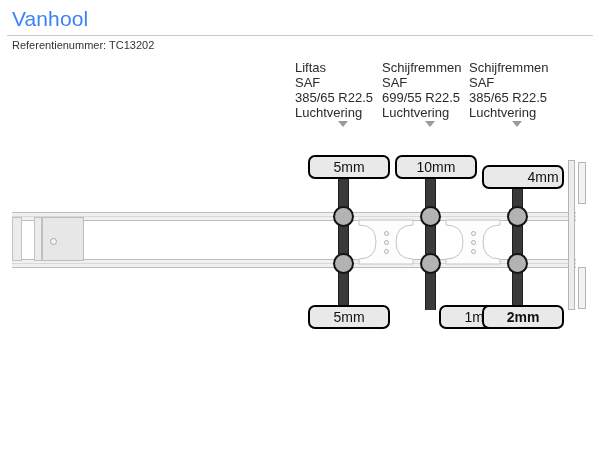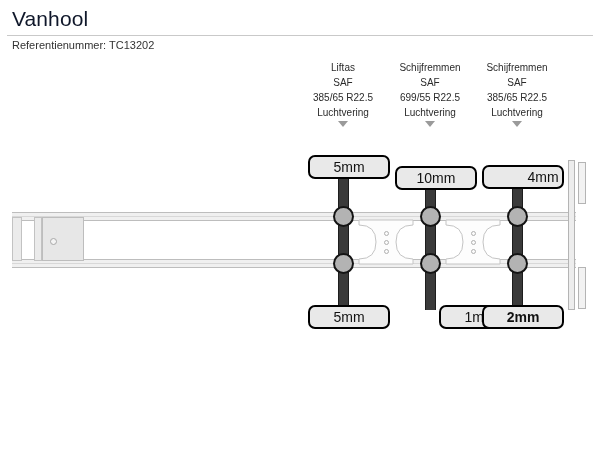--- a/index.html
+++ b/index.html
@@ -24,21 +24,21 @@
     left: 0; top: 0;
     width: 600px;
   }
   #page-title {
     position: absolute;
     left: 12px;
     top: 6px;
     font-size: 21px;
     font-weight: 400;
     letter-spacing: .1px;
-    color: #0f172a;
+    color: #3b82f6;
     line-height: 26px;
     white-space: nowrap;
   }
   #title-divider {
     position: absolute;
     left: 7px;
     top: 35px;
     width: 586px;
     height: 1px;
     background: #c9c9c9;
@@ -60,22 +60,21 @@
     top: 0;
     width: 600px;
     height: 450px;
   }
 
   
   .axle-spec {
     position: absolute;
     top: 60px;
     width: 96px;
-    text-align: center;
-    font-size: 10px;
+    font-size: 13px;
     line-height: 15px;
     color: #2b2b2b;
   }
   .axle-spec .spec-line { display: block; white-space: nowrap; }
   .axle-pointer {
     display: block;
     margin: 1px auto 0 auto;
     width: 0; height: 0;
     border-left: 5px solid transparent;
     border-right: 5px solid transparent;
@@ -224,21 +223,21 @@
 
   <div class="axle-spec" style="left:469px;">
     <span class="spec-line">Schijfremmen</span>
     <span class="spec-line">SAF</span>
     <span class="spec-line">385/65 R22.5</span>
     <span class="spec-line">Luchtvering</span>
     <span class="axle-pointer"></span>
   </div>
 
   <div class="tread-box" style="left:308px; top:155px;">5mm</div>
-  <div class="tread-box" style="left:395px; top:166px;">10mm</div>
+  <div class="tread-box" style="left:395px; top:155px;">10mm</div>
   <div class="tread-box" style="left:482px; top:165px;padding-left:40px;">4mm</div>
 
   <div class="tread-box" style="left:308px; top:305px;">5mm</div>
   <div class="tread-box" style="left:391px; top:305px;margin-left:48px;">1mm</div>
   <div class="tread-box" style="left:482px; top:305px;font-weight:bold;">2mm</div>
 
   <div class="chassis-rail" style="left:12px; top:212px; width:564px;"></div>
   <div class="chassis-rail" style="left:12px; top:259px; width:564px;"></div>
 
   <div class="front-strip" style="left:12px; top:217px; width:10px; height:44px;"></div>

